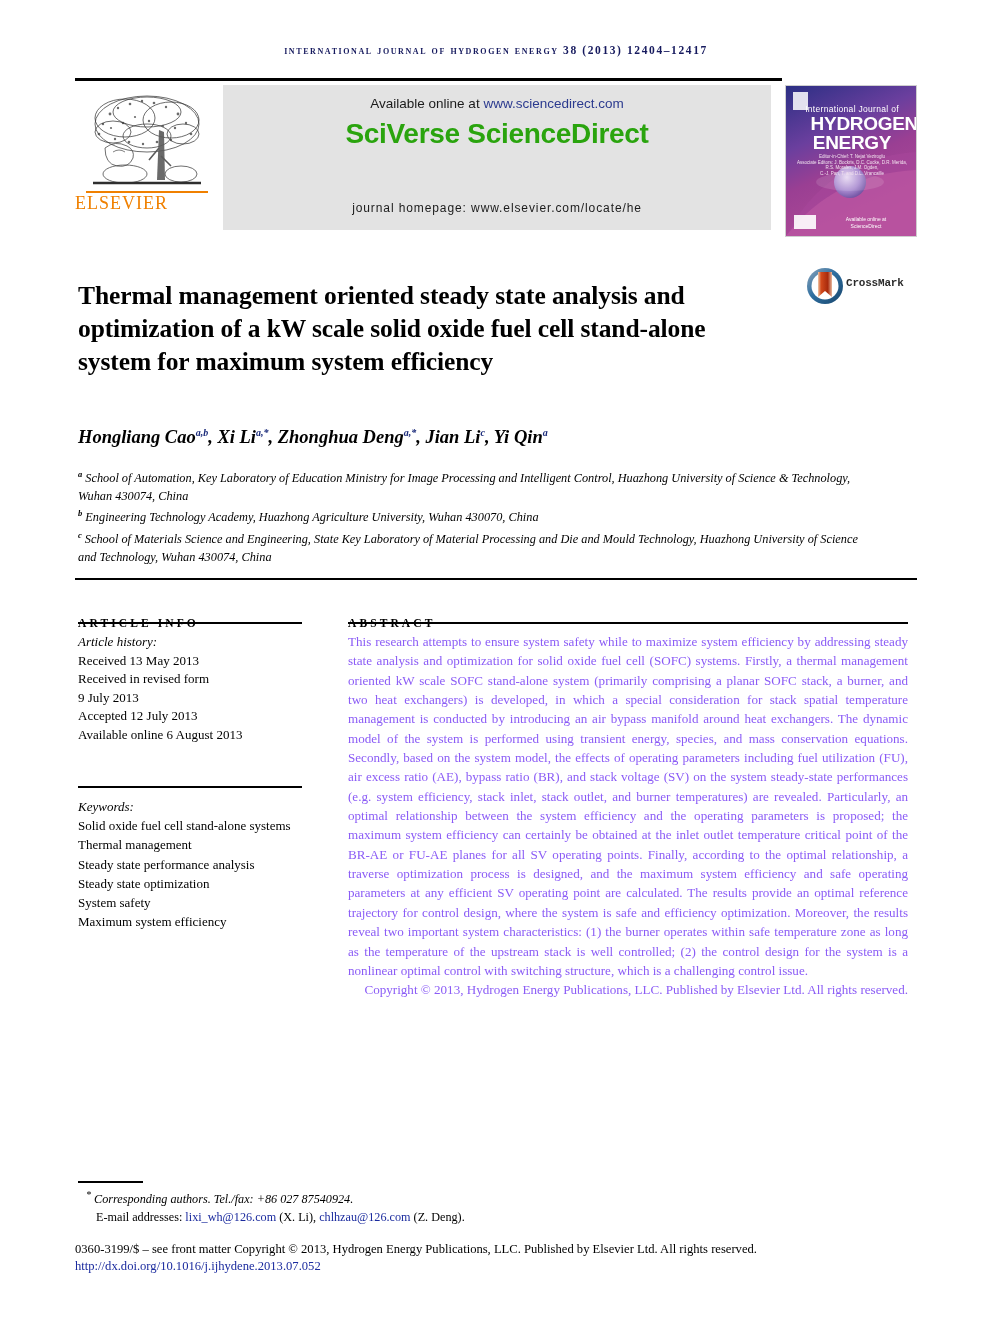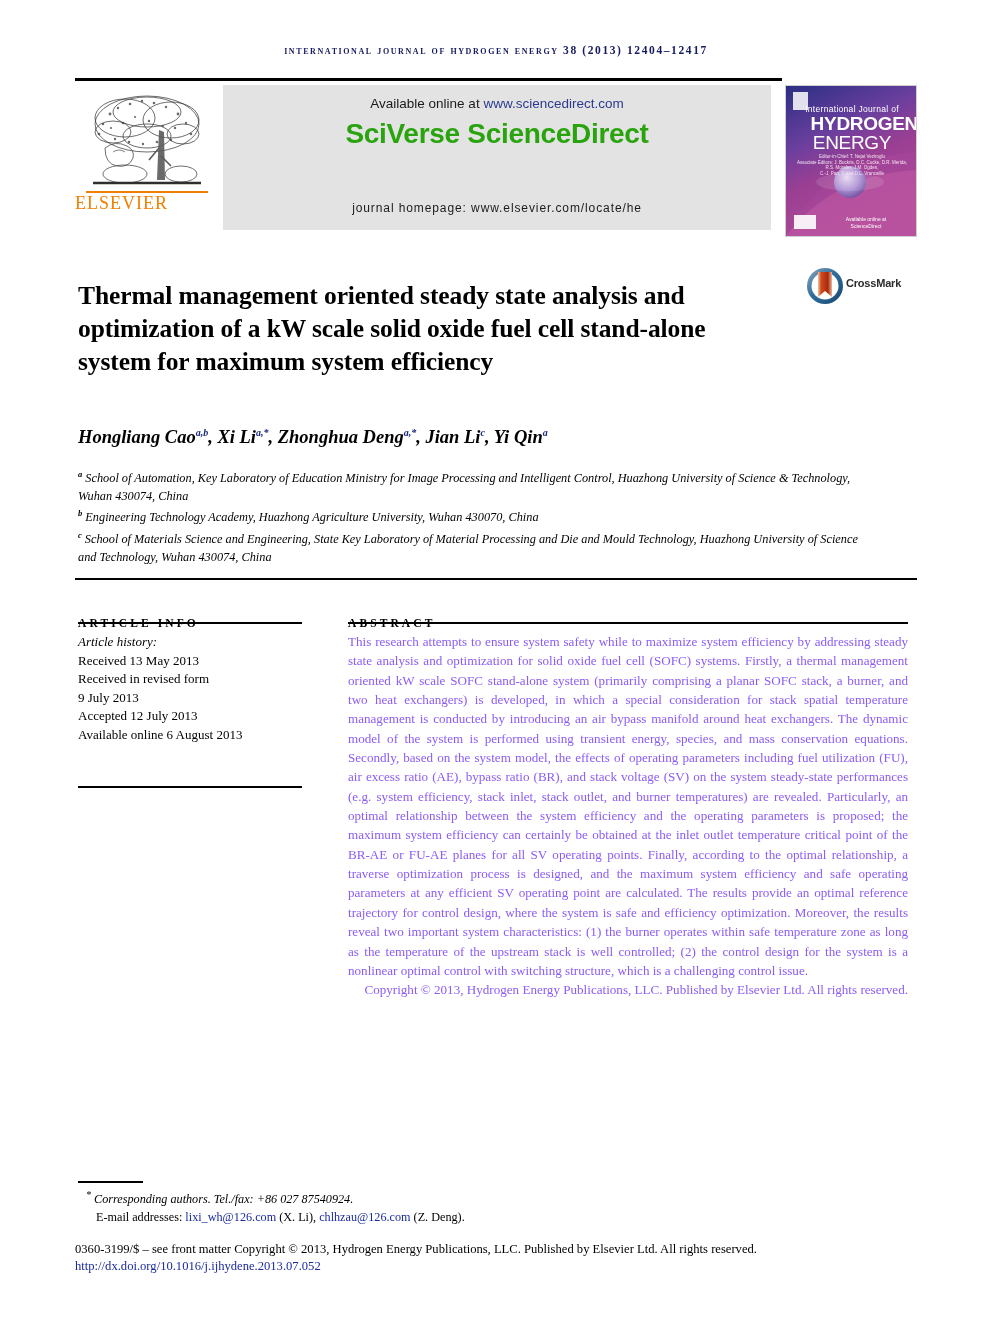--- a/index.html
+++ b/index.html
@@ -147,21 +147,21 @@
     text-align: right;
     font-family: "Liberation Sans", sans-serif;
     font-weight: bold;
     font-size: 19px; color: #ffffff; line-height: 19px;
     letter-spacing: -0.3px;
   }
   .cover-h2 {
     position: absolute; left: 0; top: 47px; width: 132px;
     text-align: center;
     font-family: "Liberation Sans", sans-serif;
-    font-weight: normal;
+    font-weight: bold;
     font-size: 19px; color: #ffffff; line-height: 19px;
     letter-spacing: -0.3px;
   }
   .cover-editors {
     position: absolute; left: 8px; top: 68px; width: 116px;
     text-align: center;
     font-family: "Liberation Sans", sans-serif;
     font-size: 4.5px; color: #f2e2ef; line-height: 5.6px;
   }
   .cover-elsevier-mark {
@@ -193,21 +193,21 @@
   }
 
   .crossmark {
     position: absolute;
     left: 806px; top: 264px;
     width: 112px; height: 44px;
   }
   .crossmark-label {
     position: absolute;
     left: 40px; top: 13px;
-    font-family: Liberation Sans, sans-serif;
+    font-family: Liberation Mono, monospace;
     font-weight: bold;
     font-size: 11px;
     color: #2b2b2b;
     letter-spacing: -0.2px;
   }
 
   
   .authors {
     position: absolute;
     left: 78px; top: 427px;
@@ -494,20 +494,29 @@
 
   <div class="art-history">
     <div class="lbl">Article history:</div>
     <div>Received 13 May 2013</div>
     <div>Received in revised form</div>
     <div>9 July 2013</div>
     <div>Accepted 12 July 2013</div>
     <div>Available online 6 August 2013</div>
   </div>
 
+  <div class="keywords">
+    <div class="lbl">Keywords:</div>
+    <div class="kw-just">Solid oxide fuel cell stand-alone systems</div>
+    <div>Thermal management</div>
+    <div>Steady state performance analysis</div>
+    <div>Steady state optimization</div>
+    <div>System safety</div>
+    <div>Maximum system efficiency</div>
+  </div>
 
   <div class="abstract">
     <p>This research attempts to ensure system safety while to maximize system efficiency by addressing steady state analysis and optimization for solid oxide fuel cell (SOFC) systems. Firstly, a thermal management oriented kW scale SOFC stand-alone system (primarily comprising a planar SOFC stack, a burner, and two heat exchangers) is developed, in which a special consideration for stack spatial temperature management is conducted by introducing an air bypass manifold around heat exchangers. The dynamic model of the system is performed using transient energy, species, and mass conservation equations. Secondly, based on the system model, the effects of operating parameters including fuel utilization (FU), air excess ratio (AE), bypass ratio (BR), and stack voltage (SV) on the system steady-state performances (e.g. system efficiency, stack inlet, stack outlet, and burner temperatures) are revealed. Particularly, an optimal relationship between the system efficiency and the operating parameters is proposed; the maximum system efficiency can certainly be obtained at the inlet outlet temperature critical point of the BR-AE or FU-AE planes for all SV operating points. Finally, according to the optimal relationship, a traverse optimization process is designed, and the maximum system efficiency and safe operating parameters at any efficient SV operating point are calculated. The results provide an optimal reference trajectory for control design, where the system is safe and efficiency optimization. Moreover, the results reveal two important system characteristics: (1) the burner operates within safe temperature zone as long as the temperature of the upstream stack is well controlled; (2) the control design for the system is a nonlinear optimal control with switching structure, which is a challenging control issue.</p>
     <p class="copyright-line">Copyright © 2013, Hydrogen Energy Publications, LLC. Published by Elsevier Ltd. All rights reserved.</p>
   </div>
 
   <div class="foot-rule"></div>
   <div class="footnotes">
     <div class="indent1"><span class="star">*</span> <span>Corresponding authors. Tel./fax: +86 027 87540924.</span></div>
     <div class="indent2"><span>E-mail addresses: </span><span class="link">lixi_wh@126.com</span><span> (X. Li), </span><span class="link">chlhzau@126.com</span><span> (Z. Deng).</span></div>

